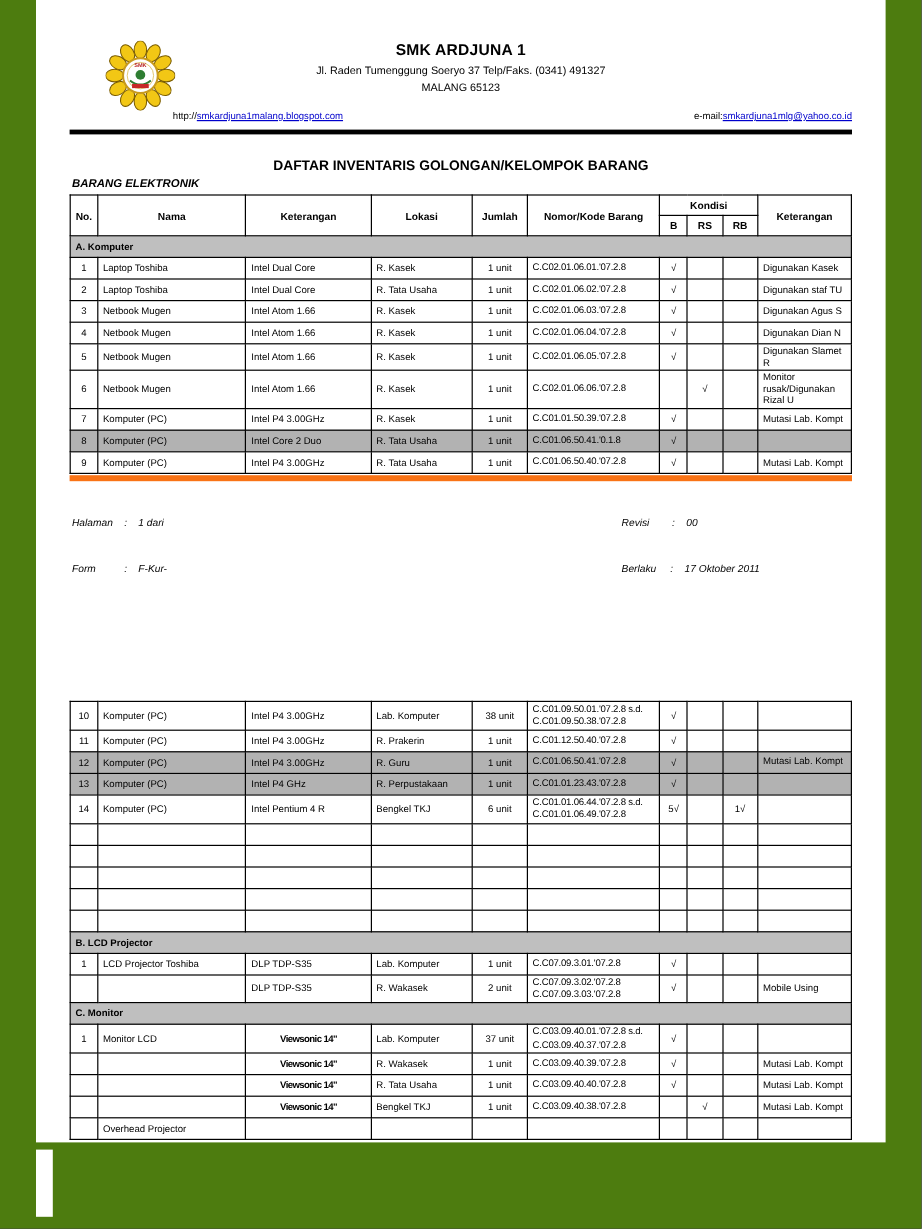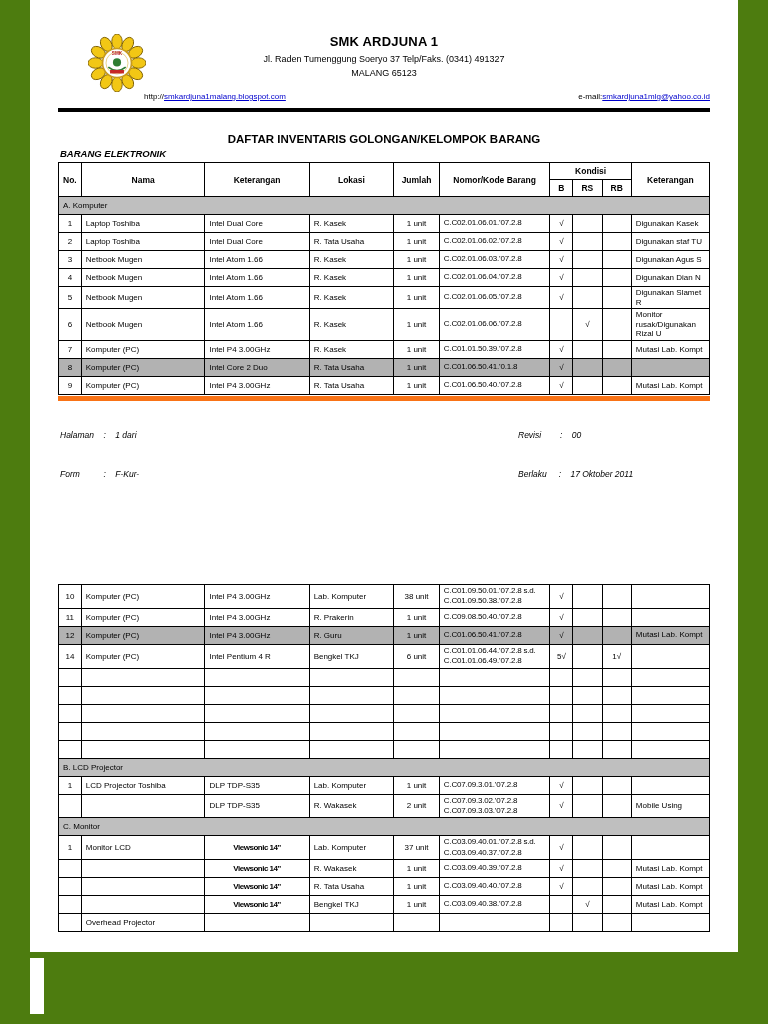--- a/index.html
+++ b/index.html
@@ -22,21 +22,21 @@
 
   
   table.inv{width:100%;border-collapse:collapse;table-layout:fixed;}
   table.inv th,table.inv td{border:1px solid #000;vertical-align:middle;word-wrap:break-word;}
   table.inv th{font-size:8.5px;font-weight:bold;text-align:center;padding:3px 2px;background:#fff;}
   table.inv td{font-size:8px;padding:1px 4px;height:15px;}
   .col-no,.col-jumlah,.col-b,.col-rs,.col-rb{text-align:center;}
   .col-b,.col-rs,.col-rb{font-size:9px;}
   .col-kode{font-size:7px;white-space:pre-line;line-height:1.3;letter-spacing:-0.2px;}
   .col-ket{font-size:7.5px;line-height:1.2;}
-  .section-row td{background:#bfbfbf;font-weight:normal;font-size:8.5px;padding:2px 4px 2px 20px;height:12px;}
+  .section-row td{background:#bfbfbf;font-weight:bold;font-size:8.5px;padding:2px 4px 2px 20px;height:12px;}
   .shaded-row td{background:#b2b2b2;}
   .brand-font{font-weight:bold;text-align:center;letter-spacing:-0.5px;}
 
   
   .page-footer{border-top:5px solid #f97316;margin-top:1px;padding:3px 4px 0 2px;display:flex;justify-content:space-between;font-size:8.5px;font-style:italic;line-height:1.5;}
   .page-footer .lines{white-space:pre;}
   .footer-right{width:188px;}
   .between-pages{height:78px;}
 </style>
 </head>
@@ -271,37 +271,49 @@
             <td class="col-rs"></td>
             <td class="col-rb"></td>
             <td class="col-ket"></td>
           </tr>
           <tr>
             <td class="col-no">11</td>
             <td class="col-nama">Komputer (PC)</td>
             <td class="col-spec">Intel P4 3.00GHz</td>
             <td class="col-lokasi">R. Prakerin</td>
             <td class="col-jumlah">1 unit</td>
-            <td class="col-kode">C.C09.08.50.40.'07.2.8</td>
+            <td class="col-kode">C.C01.12.50.40.'07.2.8</td>
             <td class="col-b">√</td>
             <td class="col-rs"></td>
             <td class="col-rb"></td>
             <td class="col-ket"></td>
           </tr>
           <tr class="shaded-row">
             <td class="col-no">12</td>
             <td class="col-nama">Komputer (PC)</td>
             <td class="col-spec">Intel P4 3.00GHz</td>
             <td class="col-lokasi">R. Guru</td>
             <td class="col-jumlah">1 unit</td>
             <td class="col-kode">C.C01.06.50.41.'07.2.8</td>
             <td class="col-b">√</td>
             <td class="col-rs"></td>
             <td class="col-rb"></td>
             <td class="col-ket">Mutasi Lab. Kompt</td>
+          </tr>
+          <tr class="shaded-row">
+            <td class="col-no">13</td>
+            <td class="col-nama">Komputer (PC)</td>
+            <td class="col-spec">Intel P4 GHz</td>
+            <td class="col-lokasi">R. Perpustakaan</td>
+            <td class="col-jumlah">1 unit</td>
+            <td class="col-kode">C.C01.01.23.43.'07.2.8</td>
+            <td class="col-b">√</td>
+            <td class="col-rs"></td>
+            <td class="col-rb"></td>
+            <td class="col-ket"></td>
           </tr>
           <tr>
             <td class="col-no">14</td>
             <td class="col-nama">Komputer (PC)</td>
             <td class="col-spec">Intel Pentium 4 R</td>
             <td class="col-lokasi">Bengkel TKJ</td>
             <td class="col-jumlah">6 unit</td>
             <td class="col-kode">C.C01.01.06.44.'07.2.8 s.d.
 C.C01.01.06.49.'07.2.8</td>
             <td class="col-b">5√</td>

